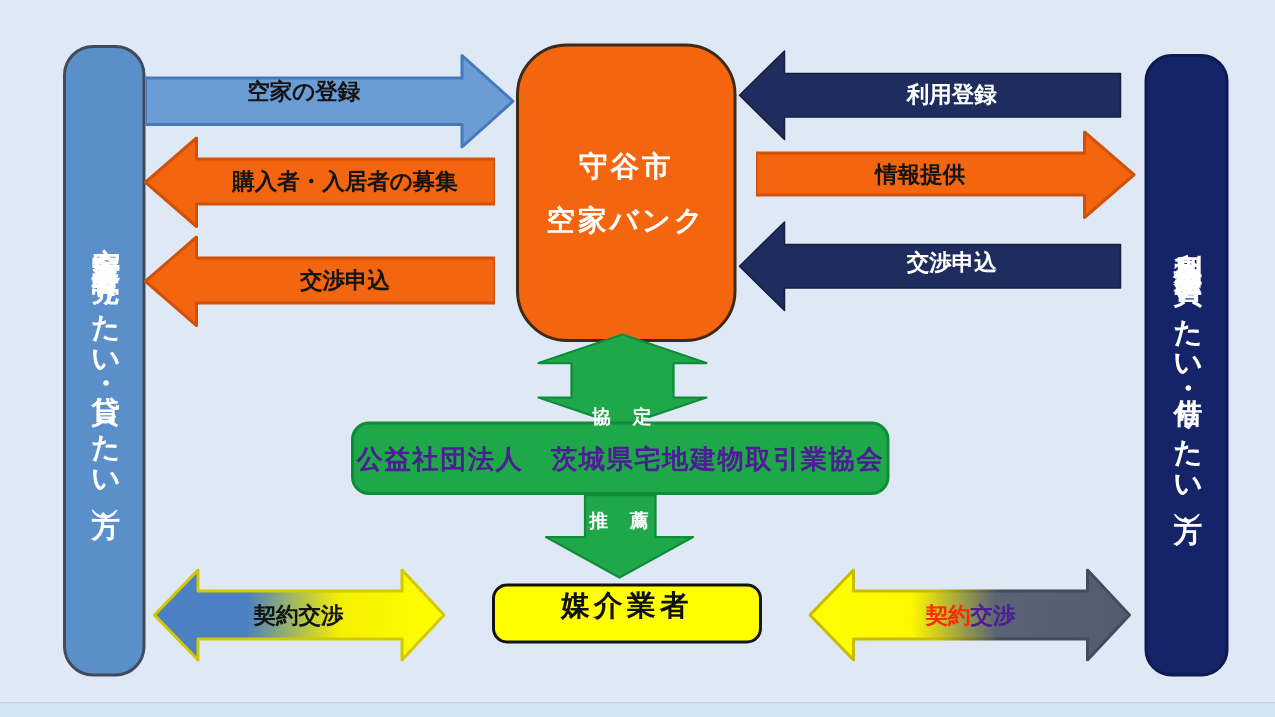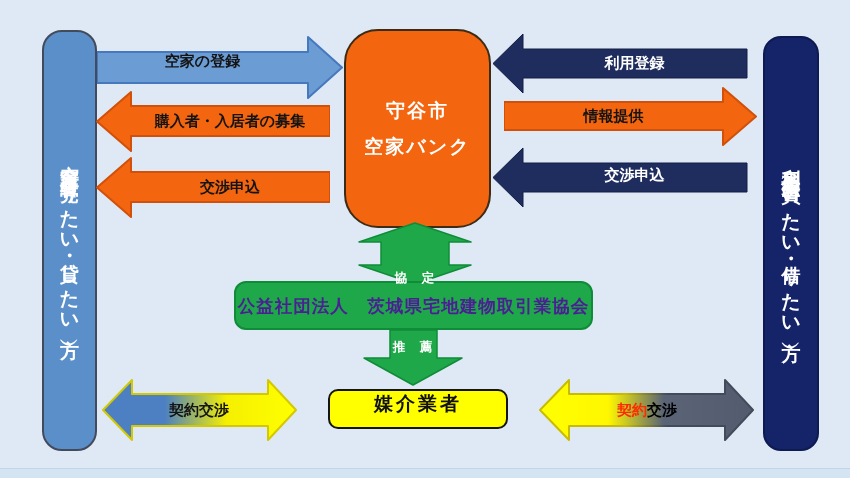--- a/index.html
+++ b/index.html
@@ -61,21 +61,21 @@
   .lbl-recruit{left:130px;top:106px;width:200px;height:31px;}
   .lbl-liaison{left:130px;top:172px;width:200px;height:31px;}
   .lbl-user-register{left:522px;top:48px;width:225px;height:31px;}
   .lbl-info{left:504px;top:102px;width:219px;height:29px;}
   .lbl-negotiate{left:522px;top:162px;width:225px;height:26px;}
   .lbl-agreement{left:357px;top:243px;width:116px;height:22px;margin-top:24px;}
   .lbl-recommend{left:363px;top:336px;width:100px;height:22px;}
   .lbl-contract-left{left:119px;top:395px;width:160px;height:31px;}
   .lbl-contract-right{left:567px;top:395px;width:160px;height:31px;}
   .red-part{color:#FF2B00;}
-  .white-part{color:#000000;}
+  .white-part{color:#4c1d95;}
 
   .bottom-band{left:0;top:468px;width:850px;height:10px;background:#D5E4F2;
     border-top:1px solid #BFD6EA;}
 </style>
 </head>
 <body>
 
 <div id="stage">
 
   <div class="abs vbox owner-box">

